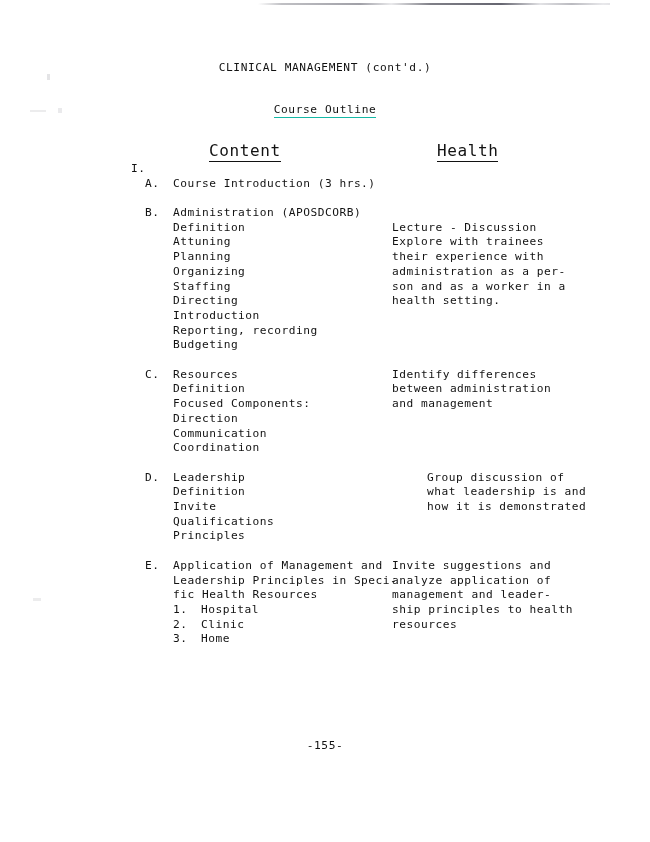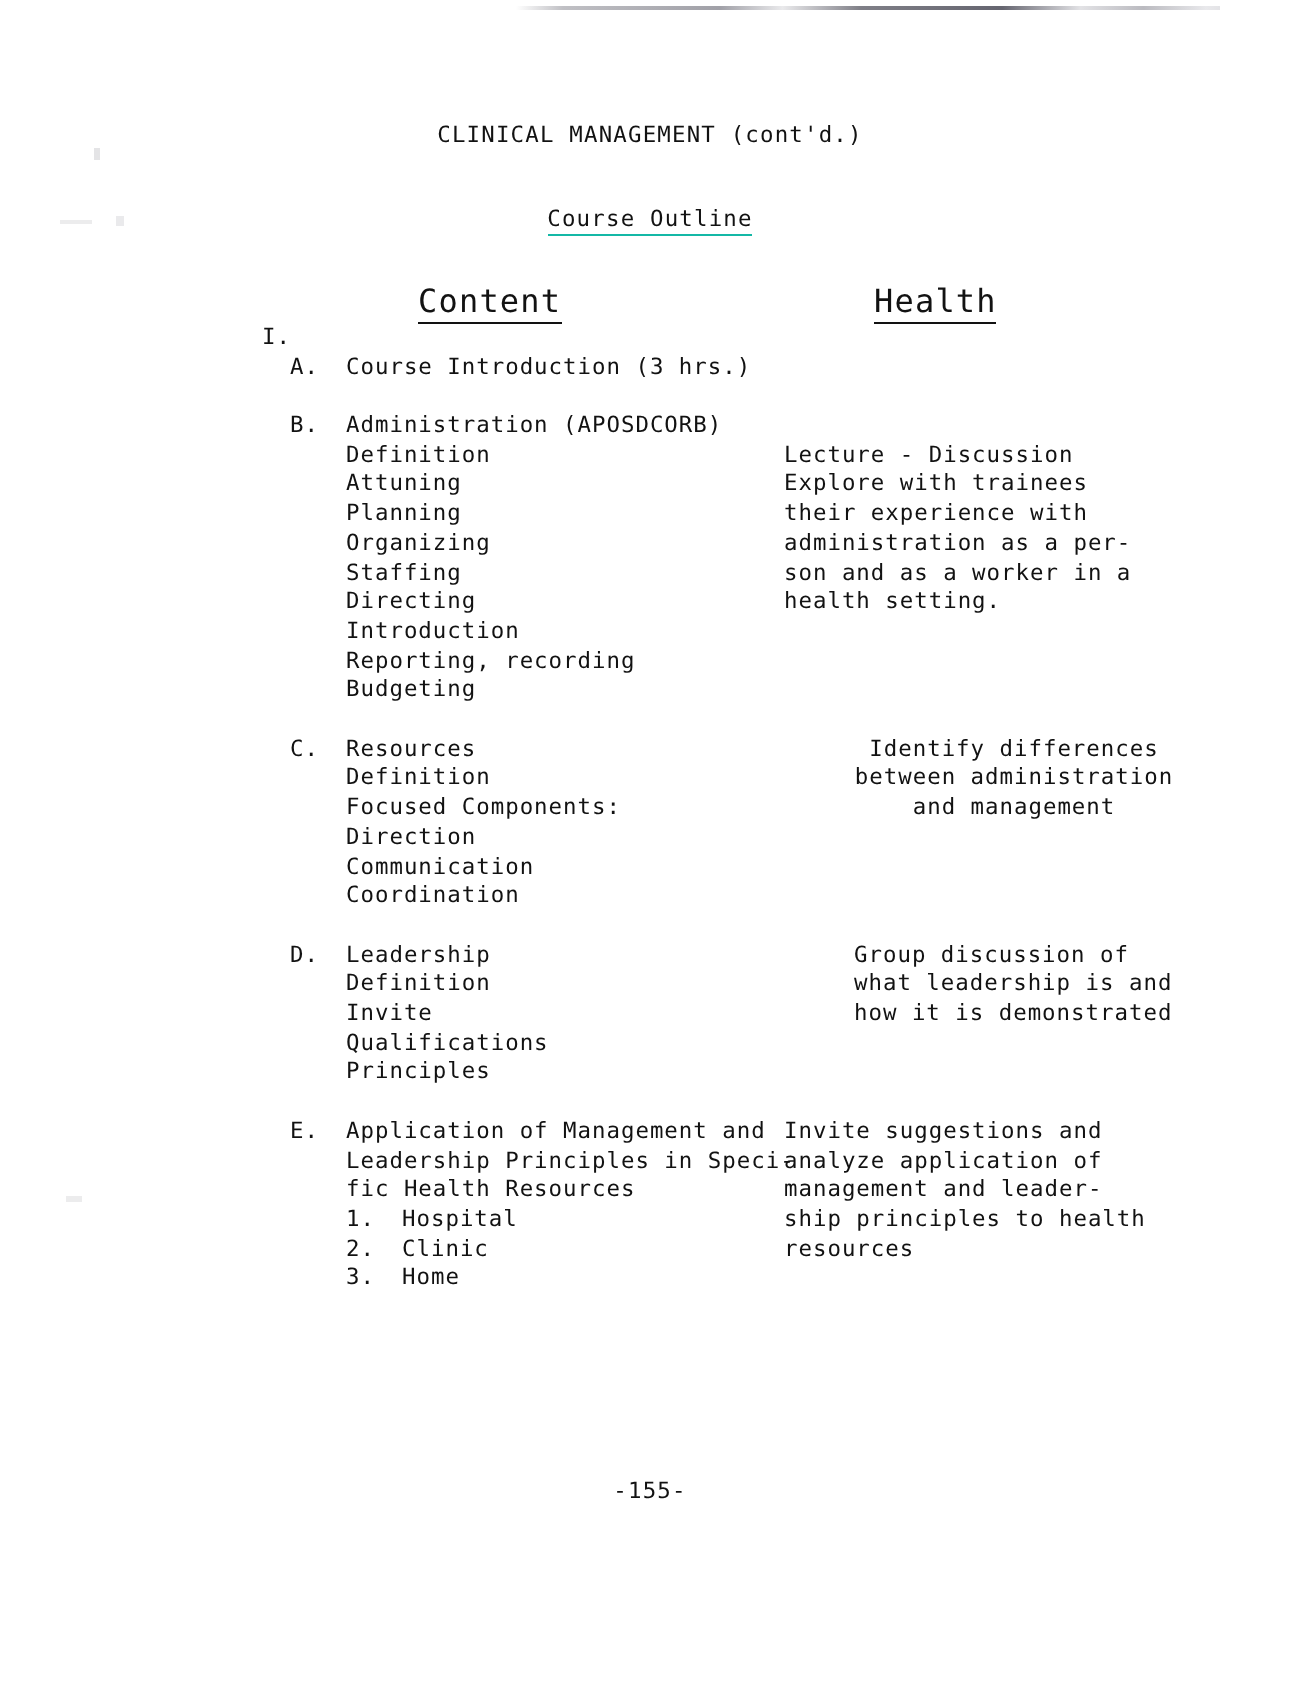--- a/index.html
+++ b/index.html
@@ -200,21 +200,21 @@
         </div>
         <div class="section" style="top: 205.8px;">
           <div class="sec-left">
             <div class="line letter"><span class="lbl">C.</span><span>Resources</span></div>
             <div class="line sub">Definition</div>
             <div class="line sub">Focused Components:</div>
             <div class="line sub">Direction</div>
             <div class="line sub">Communication</div>
             <div class="line sub">Coordination</div>
           </div>
-          <div class="sec-right" style="top: 0px; text-align: center;">
+          <div class="sec-right" style="top: 0px;">
             <div class="line">Identify differences</div>
             <div class="line">between administration</div>
             <div class="line">and management</div>
           </div>
         </div>
         <div class="section" style="top: 308.7px;">
           <div class="sec-left">
             <div class="line letter"><span class="lbl">D.</span><span>Leadership</span></div>
             <div class="line sub">Definition</div>
             <div class="line sub">Invite</div>

